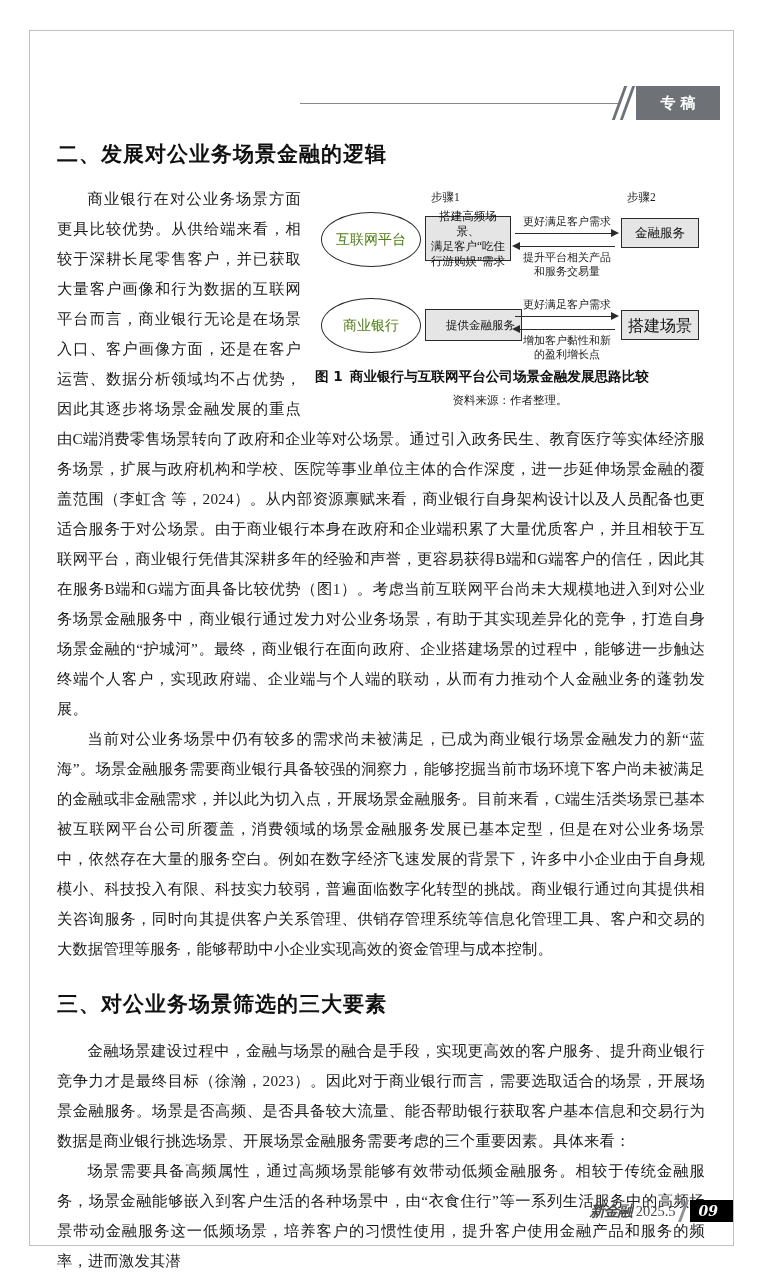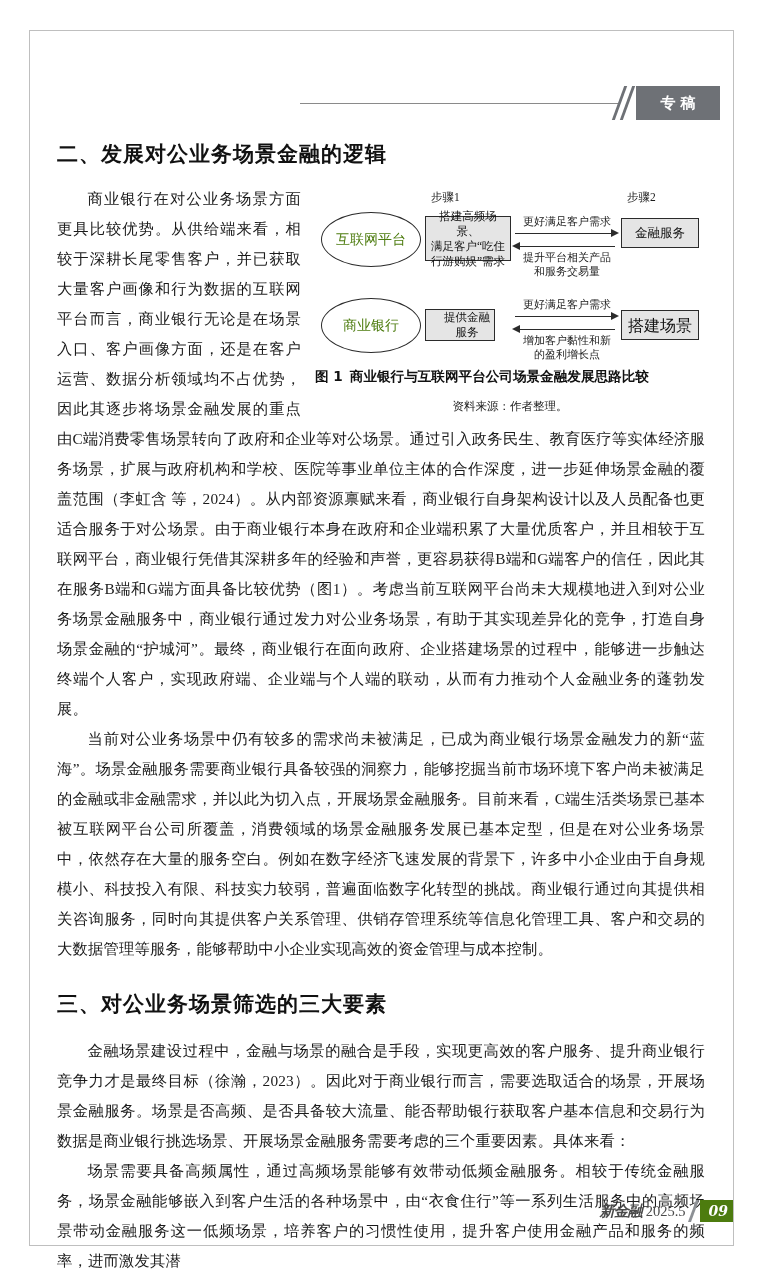--- a/index.html
+++ b/index.html
@@ -218,21 +218,21 @@
     font-weight: bold;
     font-family: "DejaVu Sans", "Liberation Sans", sans-serif;
     margin-top: 6px;
     color: #111;
   }
   .figure-caption .num { margin-right: 7px; }
   .figure-source {
     width: 390px;
     text-align: center;
     font-size: 11.5px;
-    margin-top: 13px;
+    margin-top: 7px;
     color: #1b1b1b;
   }
 
   
   .footer {
     position: absolute;
     left: 0;
     top: 1196px;
     width: 733px;
     height: 30px;
@@ -256,26 +256,26 @@
     margin-right: 6px;
   }
   .footer-slash {
     width: 3px;
     height: 22px;
     background: #8d9095;
     transform: skewX(-20deg);
     margin-right: 5px;
   }
   .footer-pagebox {
-    background: #4d7c0f;
+    background: #000000;
     color: #fff;
     font-size: 14px;
     font-weight: bold;
     font-style: italic;
-    padding: 3px 5px 3px 9px;
+    padding: 3px 15px 3px 9px;
     font-family: "DejaVu Serif", serif;
     text-align: center;
   }
 </style>
 </head>
 <body>
 
 <div class="page">
 
   <div class="frame-top"></div>
@@ -316,21 +316,21 @@
 
           <div class="arrow-line" style="left:204px; top:56px; width:96px;"></div>
           <div class="arrow-head-l" style="left:197px; top:52px;"></div>
           <div class="arrow-text" style="left:198px; top:60px; width:108px;">提升平台相关产品
 和服务交易量</div>
 
           <div class="rect" style="left:306px; top:28px; width:78px; height:30px; font-size:12.5px;">金融服务</div>
 
           <div class="ellipse" style="left:6px; top:108px; width:98px; height:53px;">商业银行</div>
 
-          <div class="rect" style="left:110px; top:119px; width:70px; height:32px;padding-left:16px;">提供金融服务</div>
+          <div class="rect" style="left:110px; top:119px; width:97px; height:32px;padding-left:16px;">提供金融服务</div>
 
           <div class="arrow-text" style="left:200px; top:107px; width:104px;">更好满足客户需求</div>
           <div class="arrow-line" style="left:200px; top:126px; width:96px;"></div>
           <div class="arrow-head-r" style="left:296px; top:122px;"></div>
 
           <div class="arrow-line" style="left:204px; top:139px; width:96px;"></div>
           <div class="arrow-head-l" style="left:197px; top:135px;"></div>
           <div class="arrow-text" style="left:198px; top:143px; width:108px;">增加客户黏性和新
 的盈利增长点</div>
 

